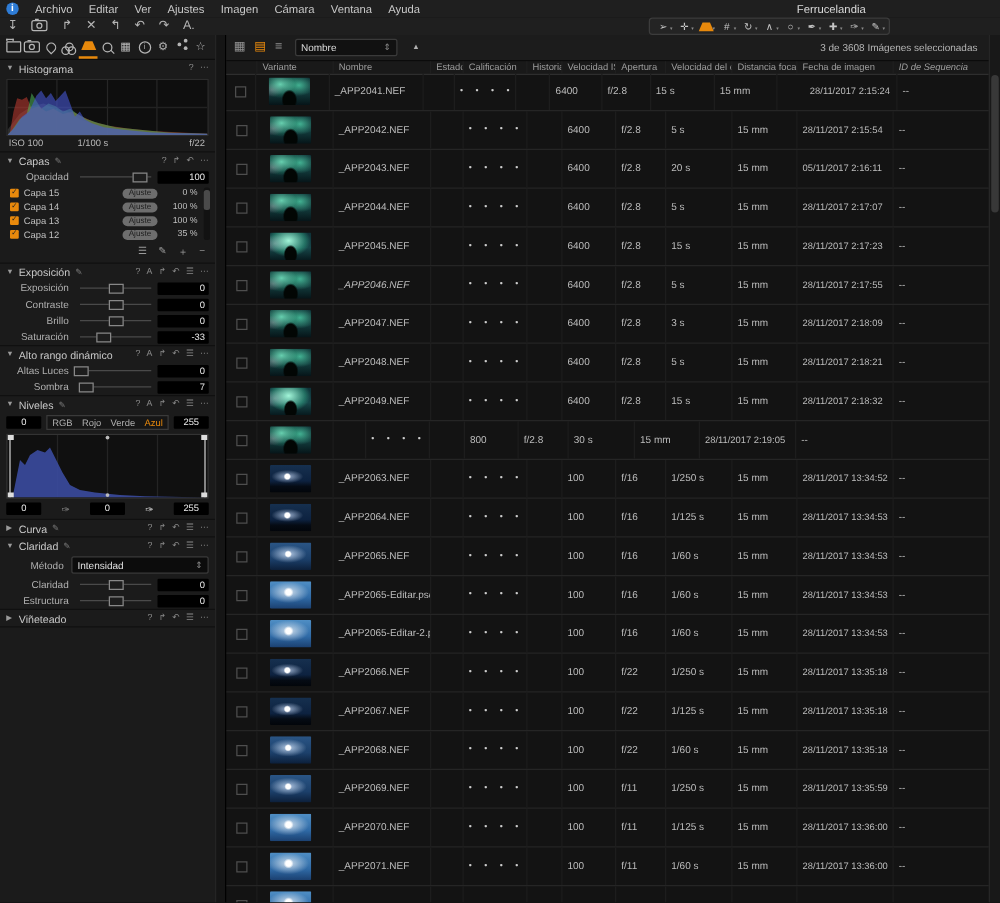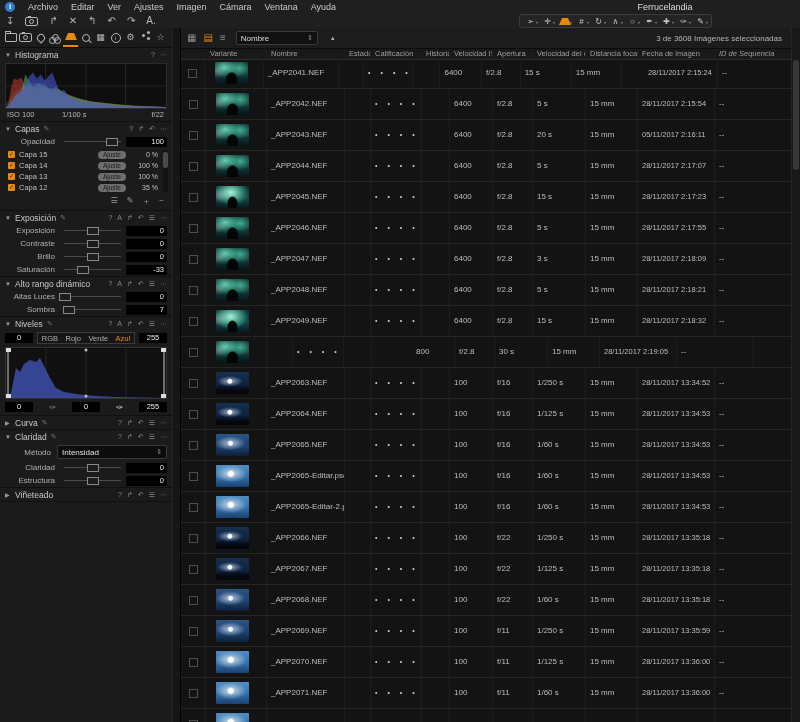--- a/index.html
+++ b/index.html
@@ -596,21 +596,21 @@
         <div class="cell c-date" style="width: 77px;">28/11/2017 2:17:23</div>
         <div class="cell " style="width: 77px;">--</div>
       </div>
       <div class="trow">
         <div class="cell c-check" style="width: 25px;">
           <span class="rowcheck"></span>
         </div>
         <div class="cell c-thumb" style="width: 61px;">
           <span class="thumb aurora" style="display: inline-block;"></span>
         </div>
-        <div class="cell " style="width: 78px;">_APP2046.NEF</div>
+        <div class="cell " style="width: 78px; font-style: italic;">_APP2046.NEF</div>
         <div class="cell " style="width: 26px;"></div>
         <div class="cell c-rating" style="width: 51px;">• • • • •</div>
         <div class="cell " style="width: 28px;"></div>
         <div class="cell " style="width: 43px;">6400</div>
         <div class="cell " style="width: 40px;">f/2.8</div>
         <div class="cell " style="width: 53px;">5 s</div>
         <div class="cell " style="width: 52px;">15 mm</div>
         <div class="cell c-date" style="width: 77px;">28/11/2017 2:17:55</div>
         <div class="cell " style="width: 77px;">--</div>
       </div>
@@ -671,21 +671,21 @@
       <div class="trow">
         <div class="cell c-check" style="width: 25px;">
           <span class="rowcheck"></span>
         </div>
         <div class="cell c-thumb" style="width: 61px;">
           <span class="thumb aurora" style="display: inline-block;"></span>
         </div>
         <div class="cell " style="width: 26px;"></div>
         <div class="cell c-rating" style="width: 51px;">• • • • •</div>
         <div class="cell " style="width: 28px;"></div>
-        <div class="cell " style="width: 43px; margin-left: 40px;">800</div>
+        <div class="cell " style="width: 43px;">800</div>
         <div class="cell " style="width: 40px;">f/2.8</div>
         <div class="cell " style="width: 53px;">30 s</div>
         <div class="cell " style="width: 52px;">15 mm</div>
         <div class="cell c-date" style="width: 77px;">28/11/2017 2:19:05</div>
         <div class="cell " style="width: 77px;">--</div>
       </div>
       <div class="trow">
         <div class="cell c-check" style="width: 25px;">
           <span class="rowcheck"></span>
         </div>

